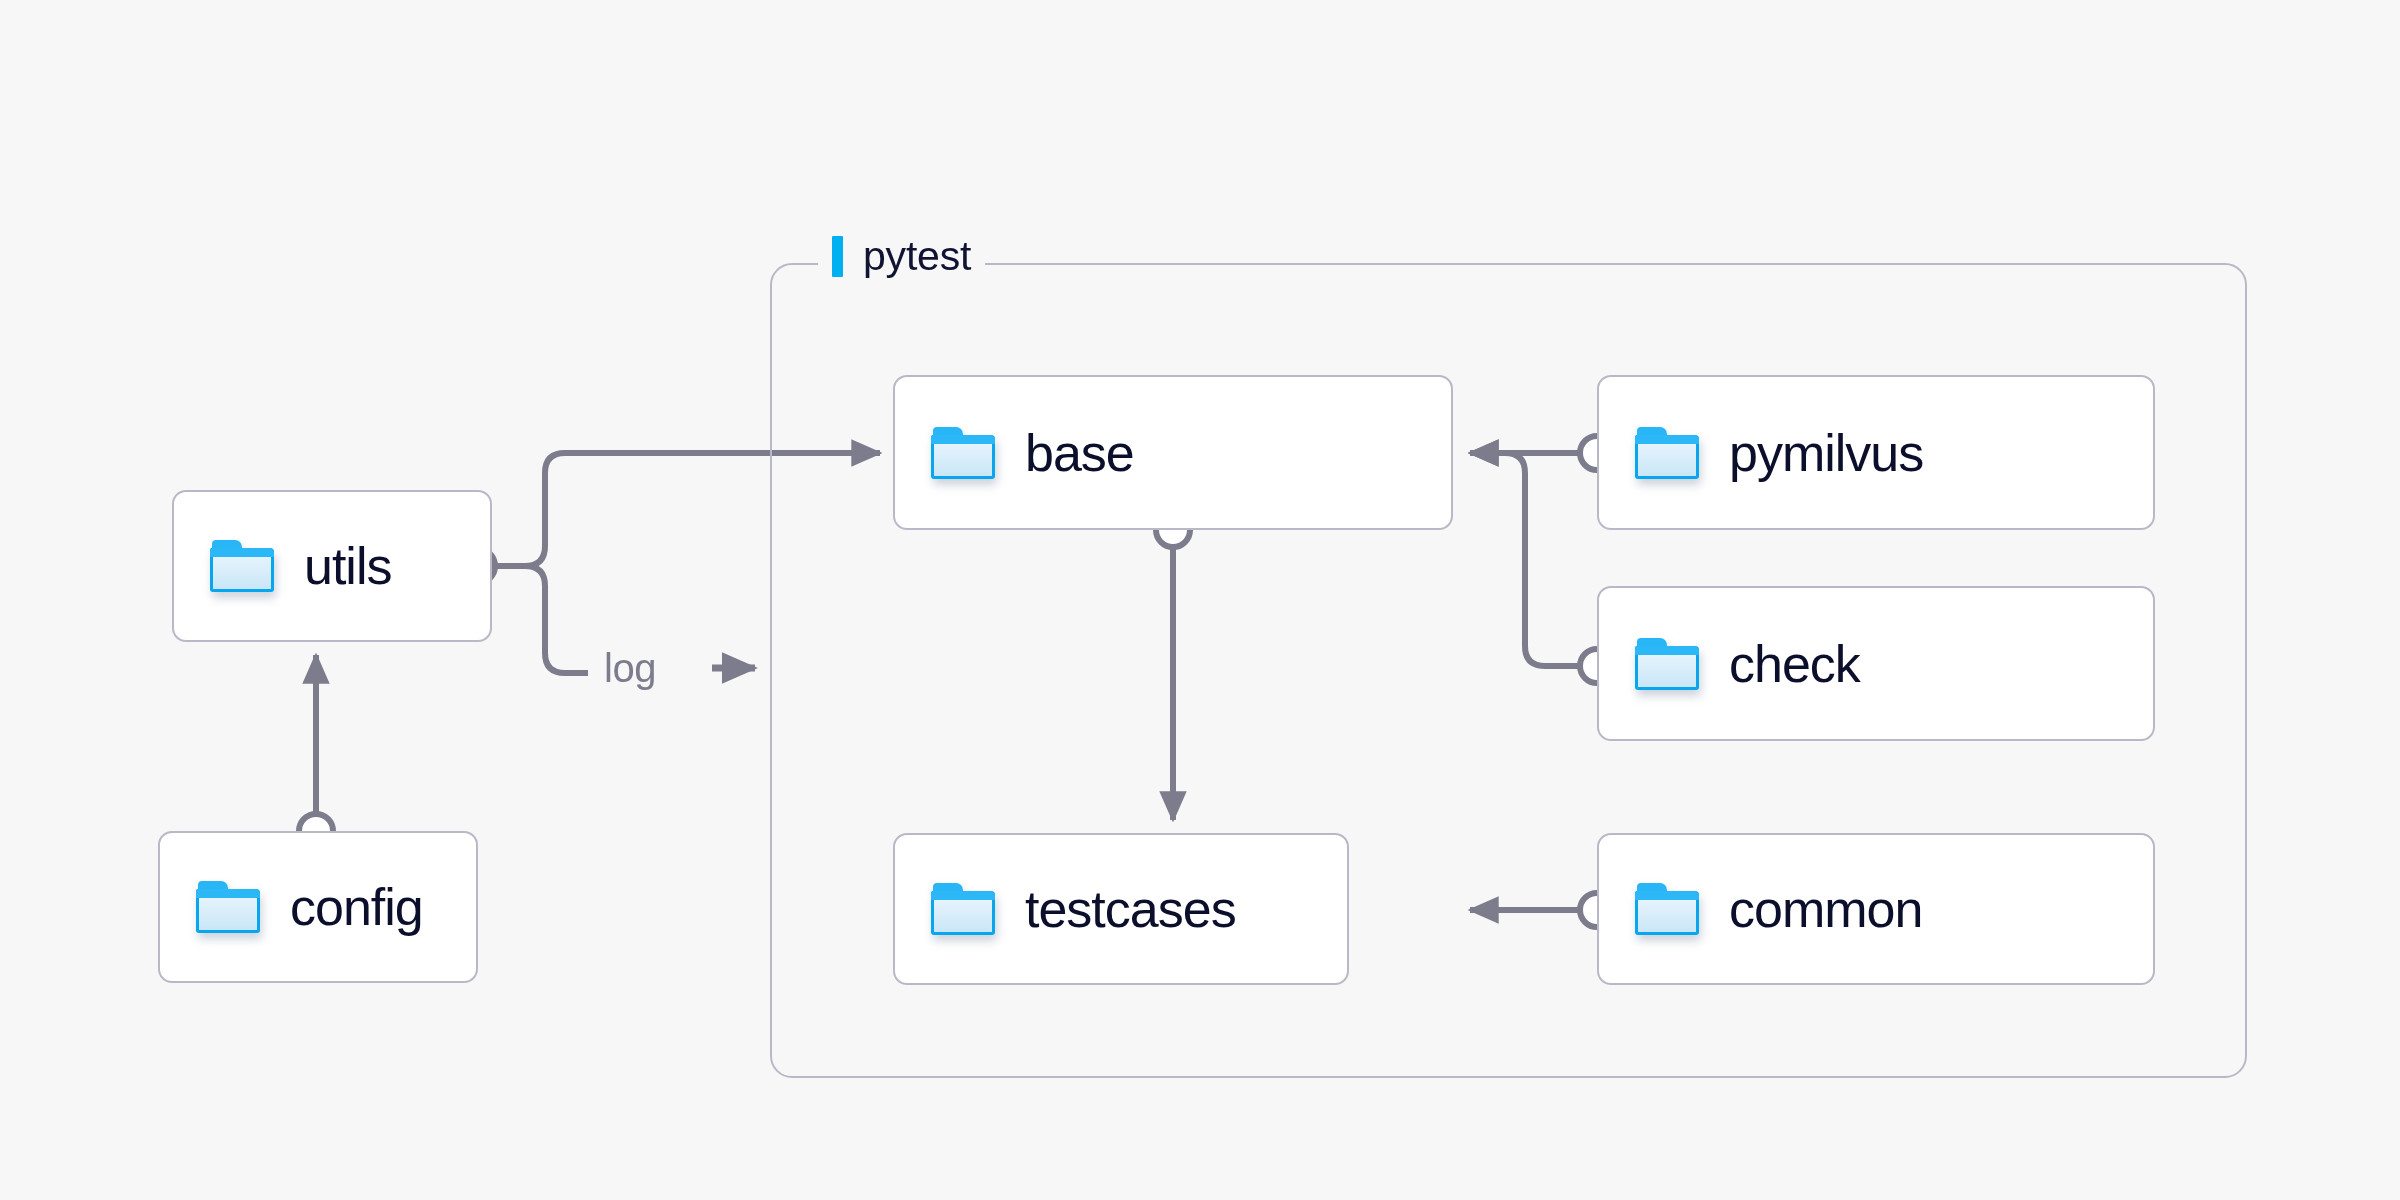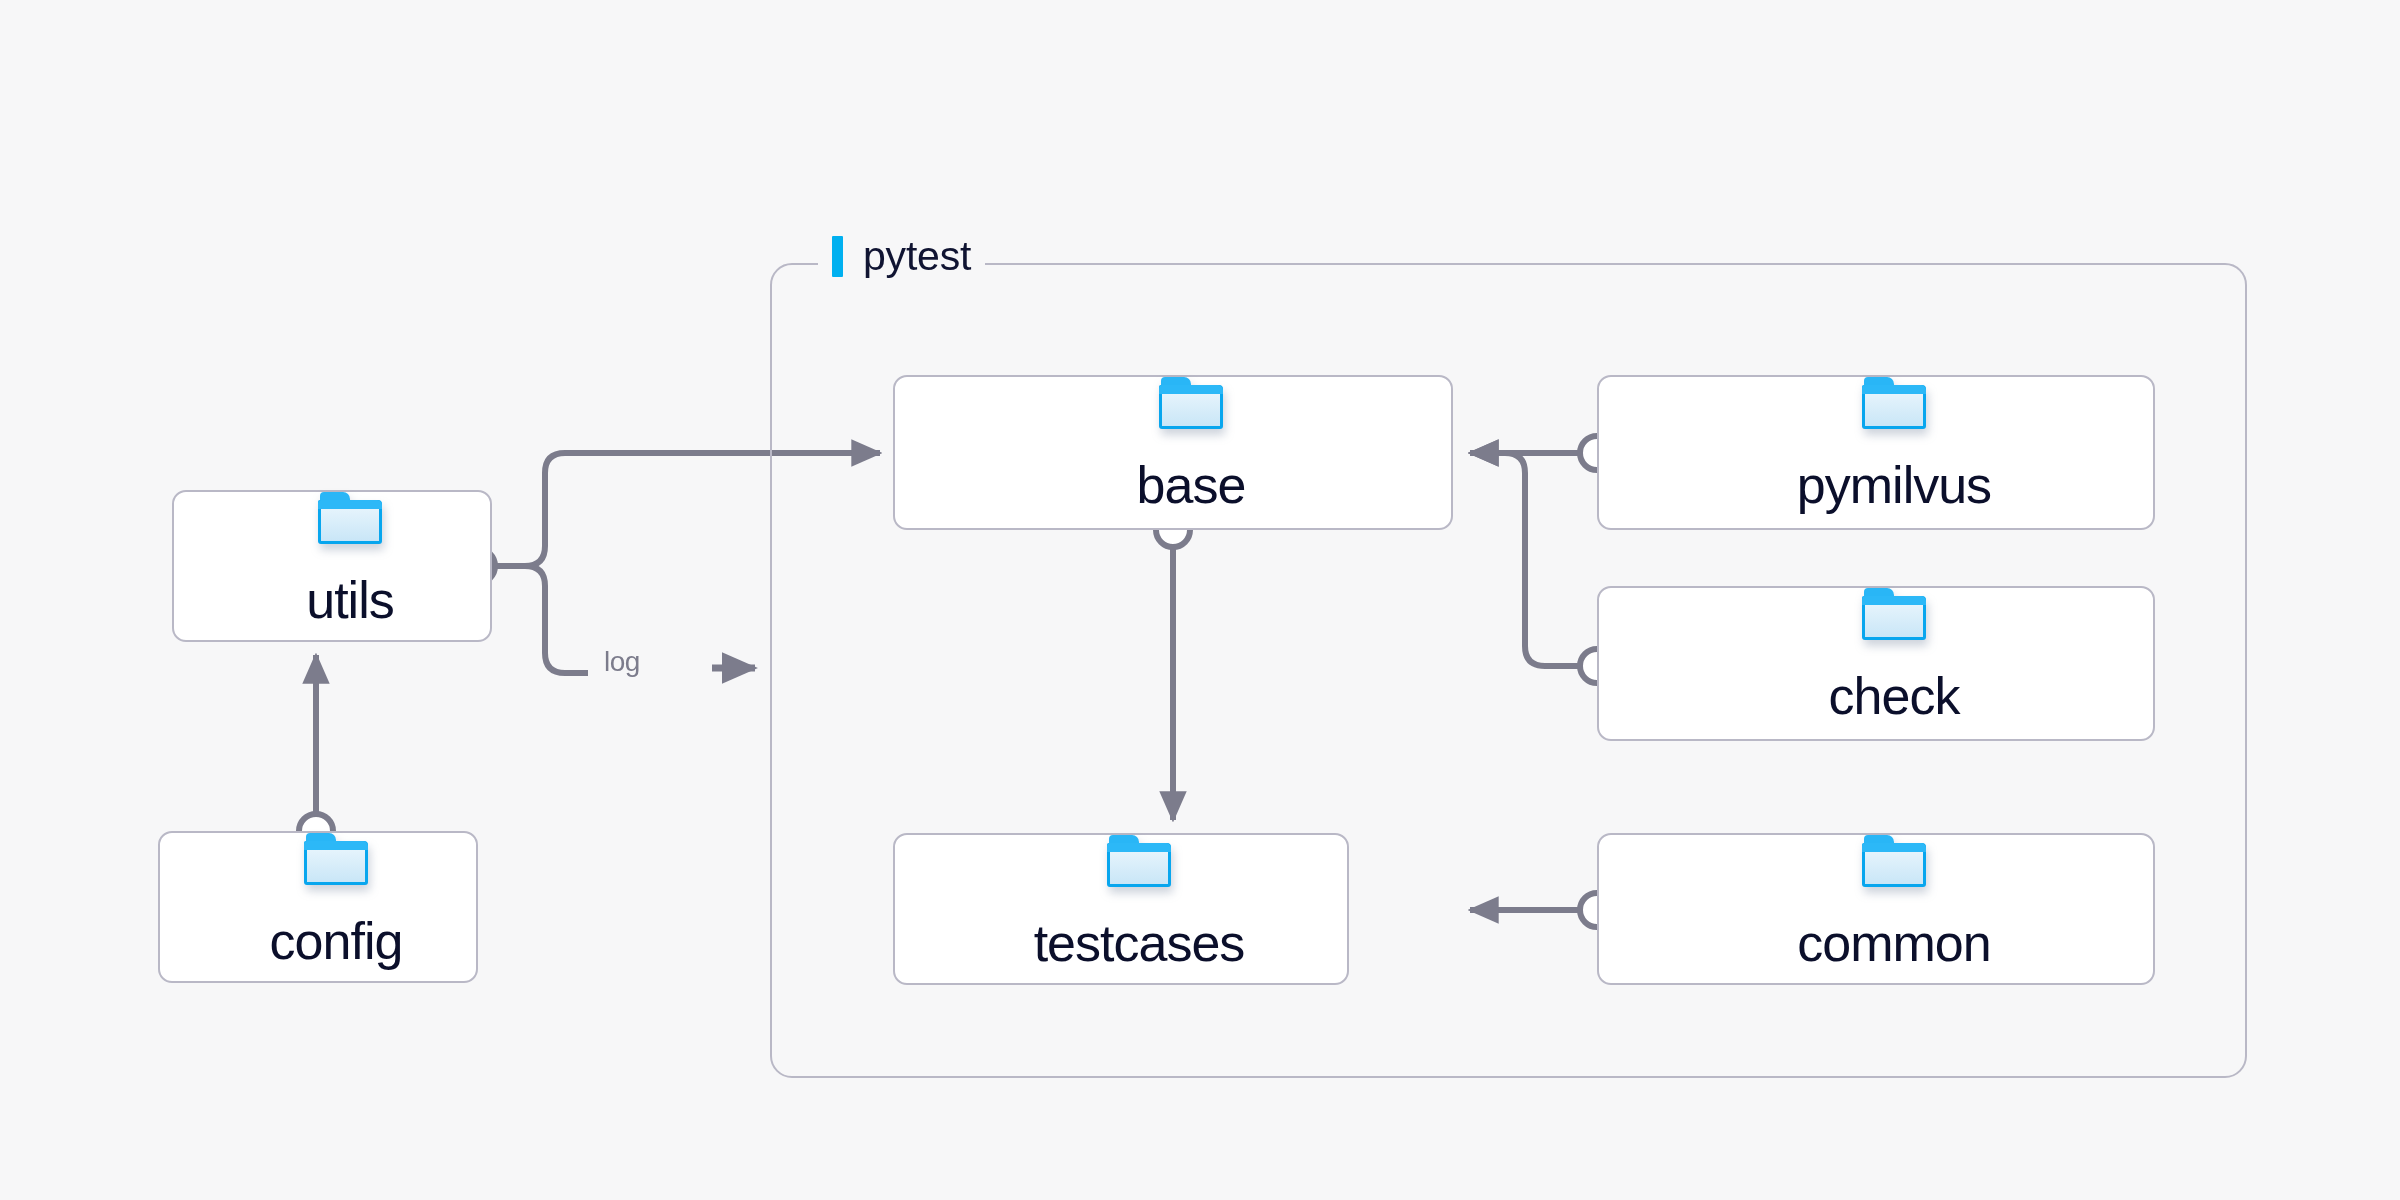--- a/index.html
+++ b/index.html
@@ -58,21 +58,20 @@
   .node {
     position: absolute;
     box-sizing: border-box;
     background: #ffffff;
     border: 2px solid #b9b8c6;
     border-radius: 14px;
     display: flex;
     align-items: center;
     padding-left: 36px;
     gap: 30px;
-    flex-direction: column;
   }
   .node-label {
     font-size: 52px;
     color: #0b0f2b;
     letter-spacing: -1px;
     white-space: nowrap;
     line-height: 1;
   }
   .folder-icon {
     flex: none;
@@ -105,21 +104,21 @@
     position: absolute;
     left: 0;
     top: 8px;
     right: 0;
     height: 9px;
     background: #2cb8f7;
     border-radius: 3px 5px 0 0;
   }
   .edge-text {
     position: absolute;
-    font-size: 28px;
+    font-size: 40px;
     color: #7c7c8c;
     letter-spacing: -0.5px;
     white-space: nowrap;
     line-height: 1;
   }
 </style>
 </head>
 <body>
 
 <div id="canvas">

